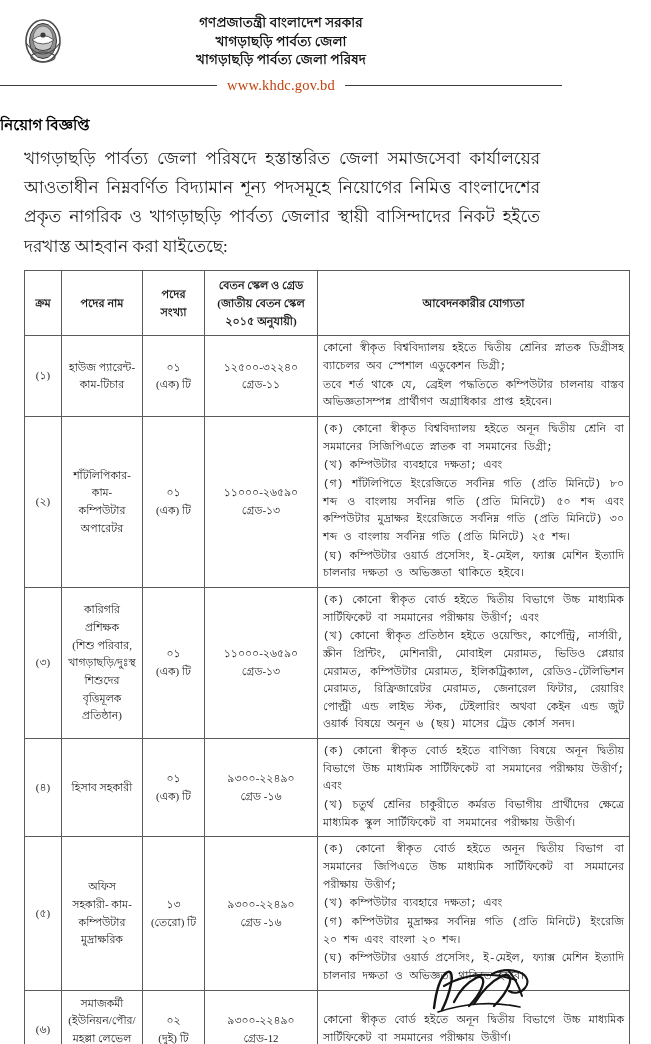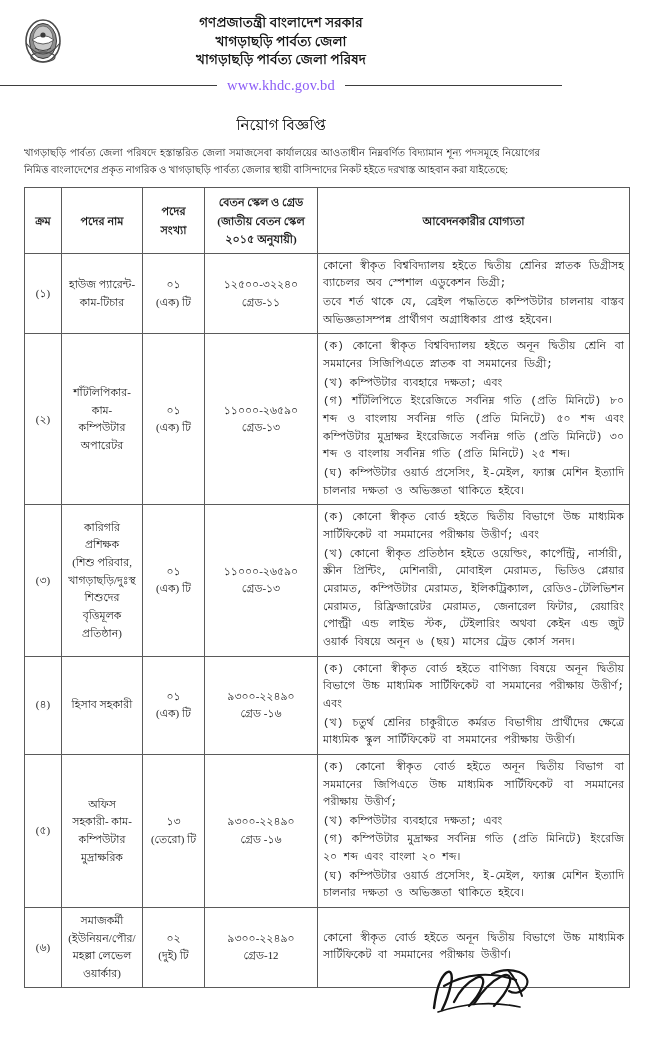--- a/index.html
+++ b/index.html
@@ -61,39 +61,38 @@
   .url-row .rule {
     flex: 1 1 auto;
     height: 1px;
     background: #3d3d3d;
   }
   .url-row .rule.left { margin-right: 10px; margin-left: 0px; }
   .url-row .rule.right { margin-left: 10px; margin-right: 0px; }
   .url-text {
     font-size: 14.5px;
     font-family: "Liberation Serif", "DejaVu Serif", serif;
-    color: #8b5cf6;
+    color: #c2410c;
     white-space: nowrap;
     letter-spacing: 0.2px;
   }
 
   
   .doc-title {
-    text-align: center;
     font-size: 15px;
-    font-weight: 400;
+    font-weight: 700;
     margin-top: 9px;
     margin-bottom: 6px;
     color: #000;
   }
 
   
   .intro {
     margin: 0 22px 0 24px;
-    font-size: 10px;
+    font-size: 17px;
     line-height: 1.72;
     text-align: justify;
     color: #1b1b1b;
   }
 
   
   .table-wrap {
     margin: 9px 22px 0 24px;
   }
   table.notice {

